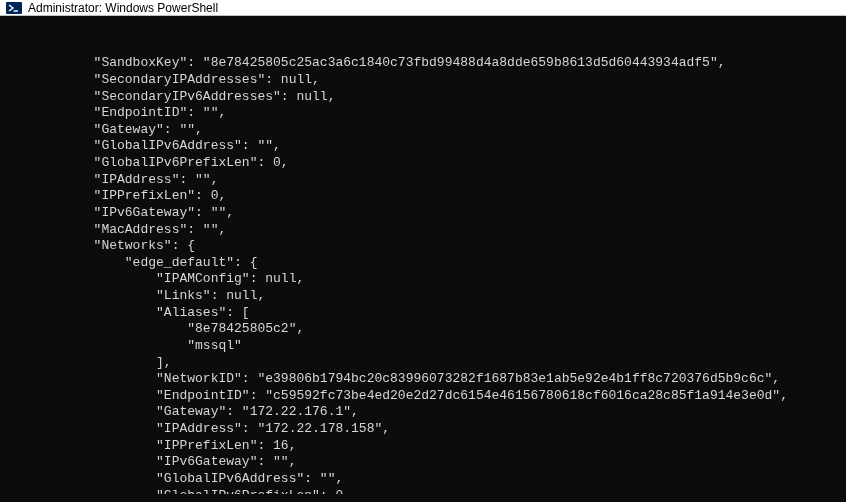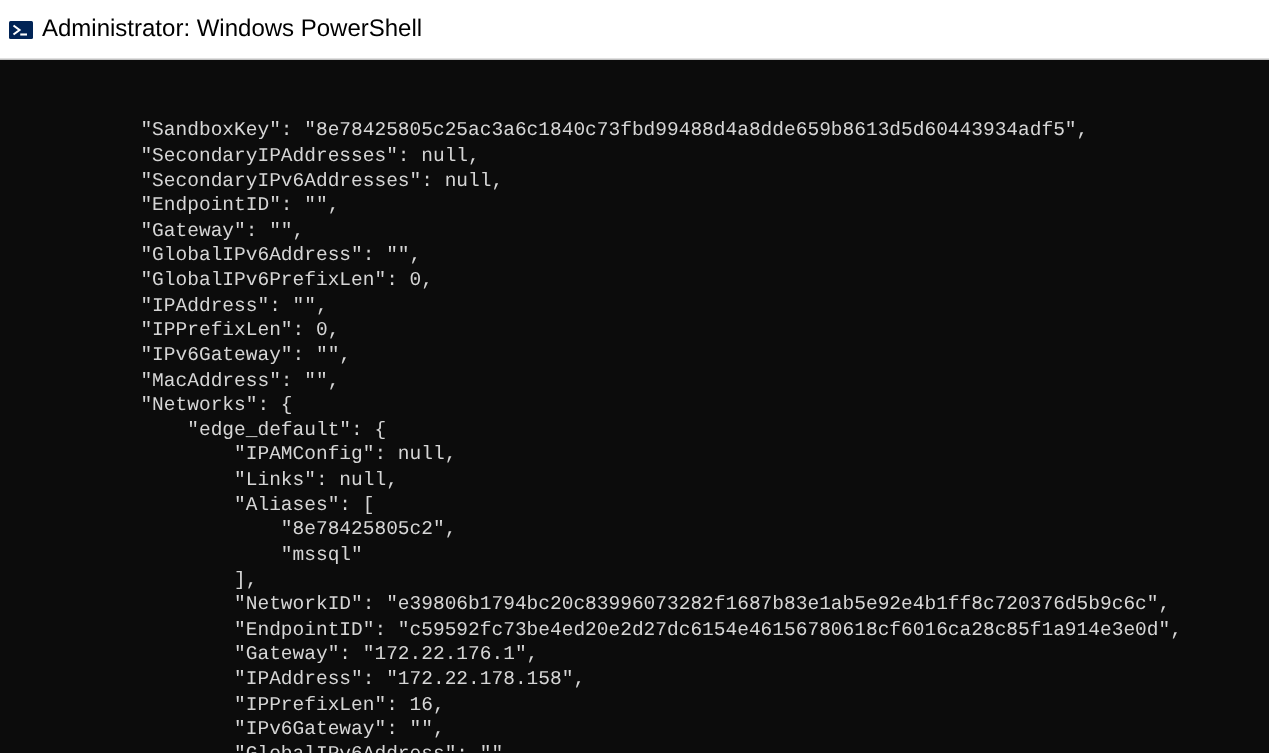--- a/index.html
+++ b/index.html
@@ -6,27 +6,27 @@
     body {
       width: 846px;
       height: 502px;
       font-family: Consolas, 'Courier New', monospace;
       font-size: 13px;
       background: #0c0c0c;
       overflow: hidden;
     }
     .titlebar {
       background: #ffffff;
-      height: 40px;
+      height: 16px;
       display: flex;
       align-items: center;
       padding: 0 6px;
       border-bottom: 1px solid #c0c0c0;
       font-family: 'Segoe UI', Tahoma, sans-serif;
-      font-size: 16px;
+      font-size: 12px;
       color: #000;
     }
     .titlebar .icon {
       width: 16px;
       height: 16px;
       margin-right: 6px;
       display: inline-flex;
       align-items: center;
       justify-content: center;
     }

